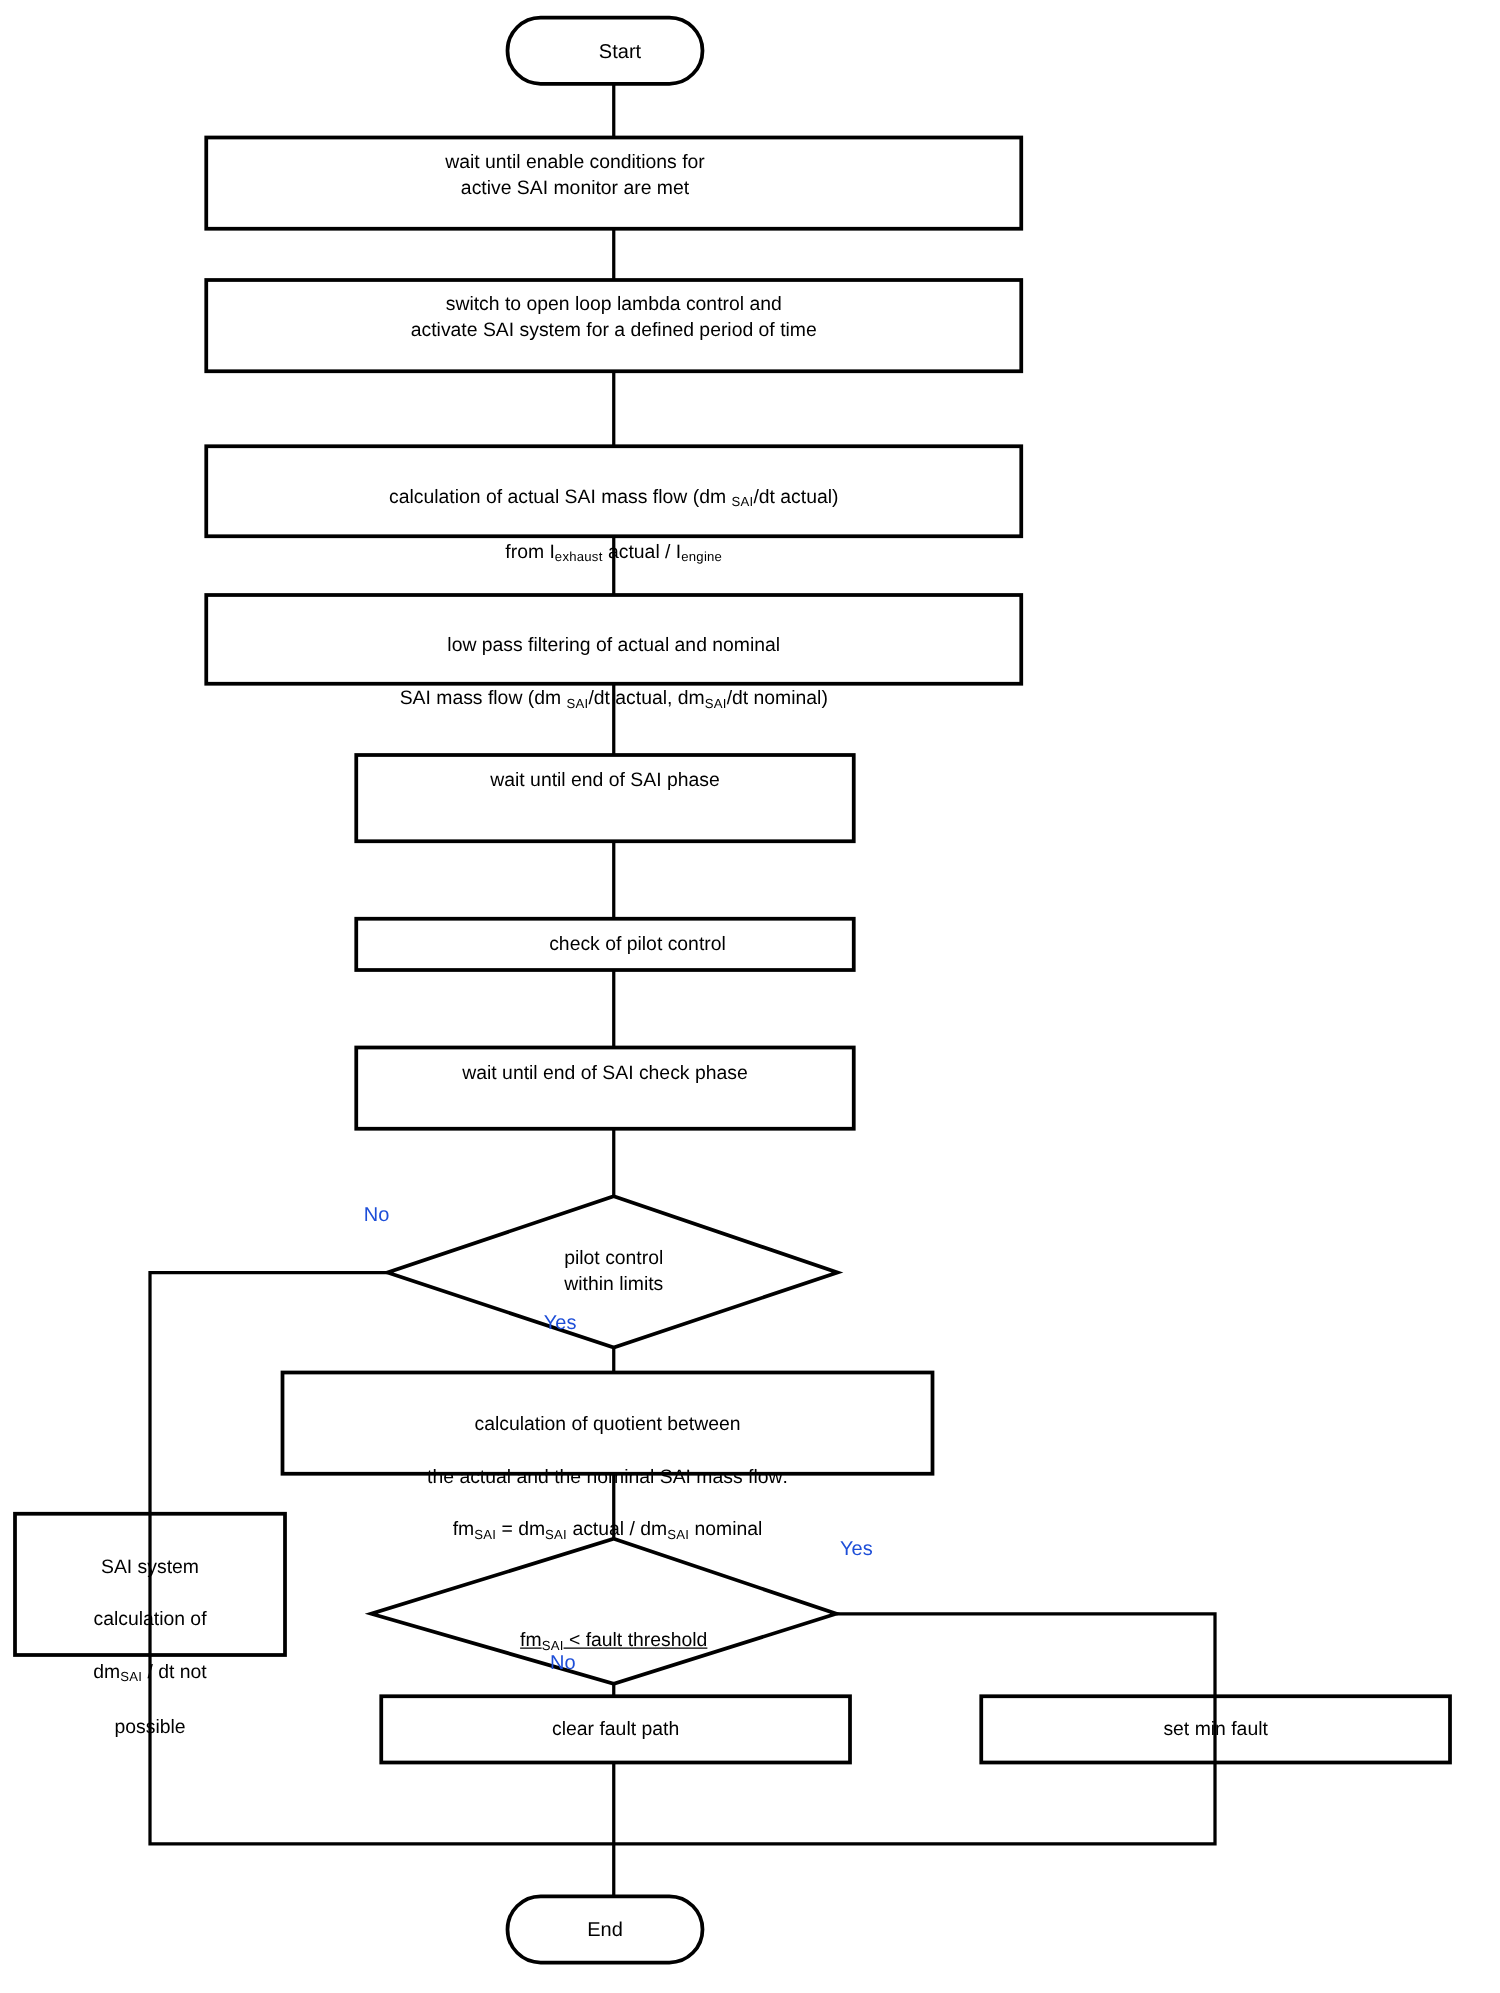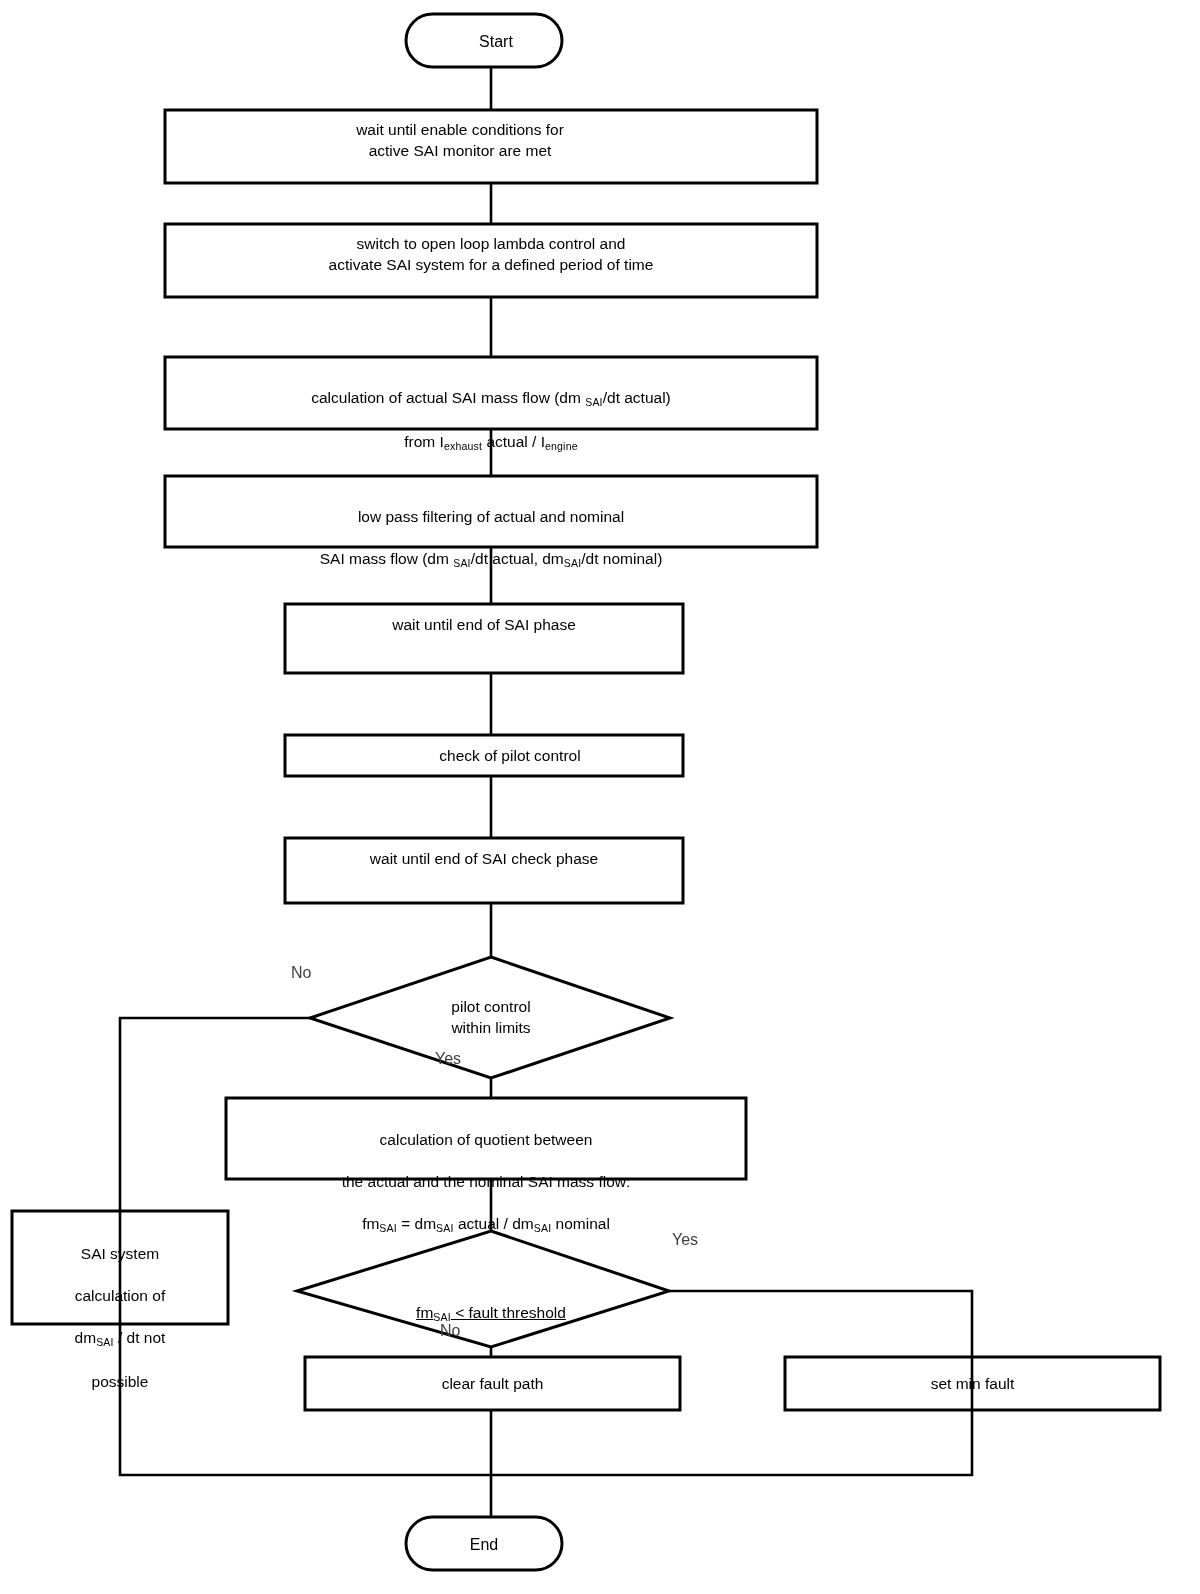--- a/index.html
+++ b/index.html
@@ -34,21 +34,21 @@
     white-space: pre-line;
     pointer-events: none;
   }
   .terminal-text {
     font-size: 16px;
   }
   .edge-label {
     position: absolute;
     font-size: 16px;
     line-height: 18px;
-    color: #404040;
+    color: #1d4ed8;
   }
   .sub {
     font-size: 10.5px;
     vertical-align: baseline;
     position: relative;
     top: 3px;
     letter-spacing: 0.2px;
   }
 </style>
 </head>

